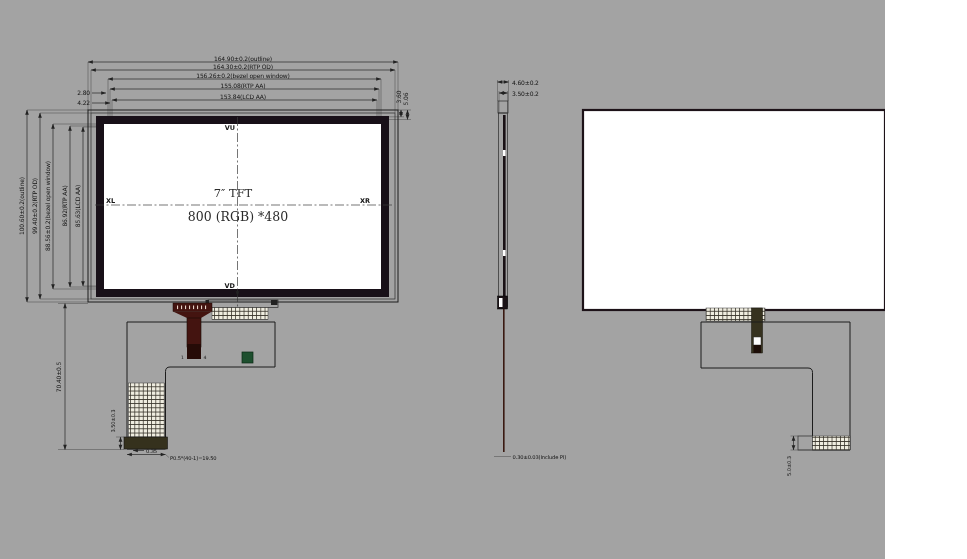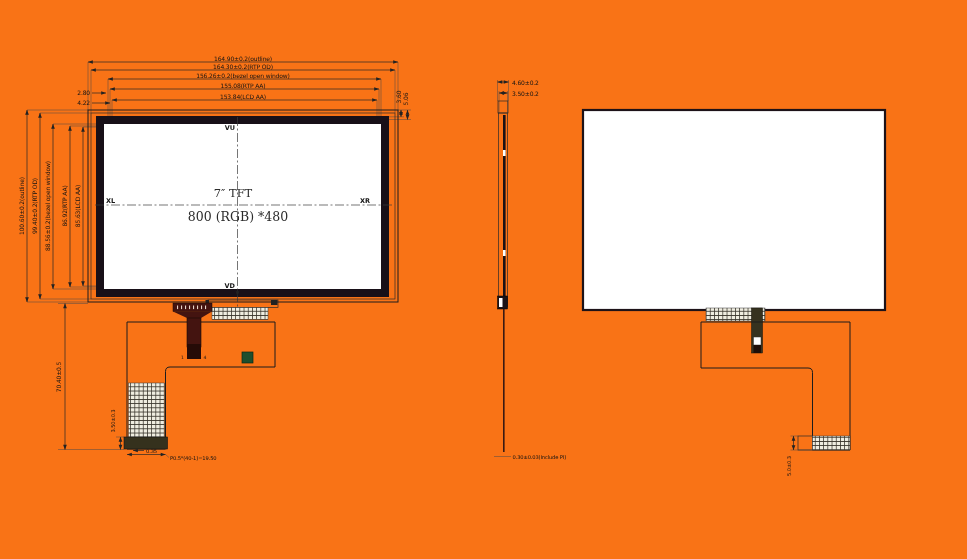--- a/index.html
+++ b/index.html
@@ -1,16 +1,16 @@
 <!DOCTYPE html>
 <html><head>
 <meta charset="utf-8">
 <style>
   html,body{margin:0;padding:0;background:#fff;}
-  .stage{position:relative;width:967px;height:559px;background:#f97316;overflow:hidden;}
+  .stage{position:relative;width:885px;height:559px;background:#a3a3a3;overflow:hidden;}
   svg{display:block;}
   .ext{stroke:#4a4a4a;stroke-width:0.5;fill:none;}
   .dim{stroke:#262626;stroke-width:0.7;fill:none;}
   .ln{stroke:#1c1c1c;stroke-width:1;fill:none;}
   .thin{stroke:#2a2a2a;stroke-width:0.7;fill:none;}
   .cl{stroke:#3a3a3a;stroke-width:0.7;stroke-dasharray:9 2.5 2 2.5;fill:none;}
   text{font-family:"DejaVu Sans",sans-serif;fill:#141414;}
   .dimtext{font-size:6px;letter-spacing:-0.15px;}
   .dimtext-sm{font-size:5.2px;letter-spacing:-0.15px;}
   .cltext{font-size:6.5px;font-weight:bold;}

